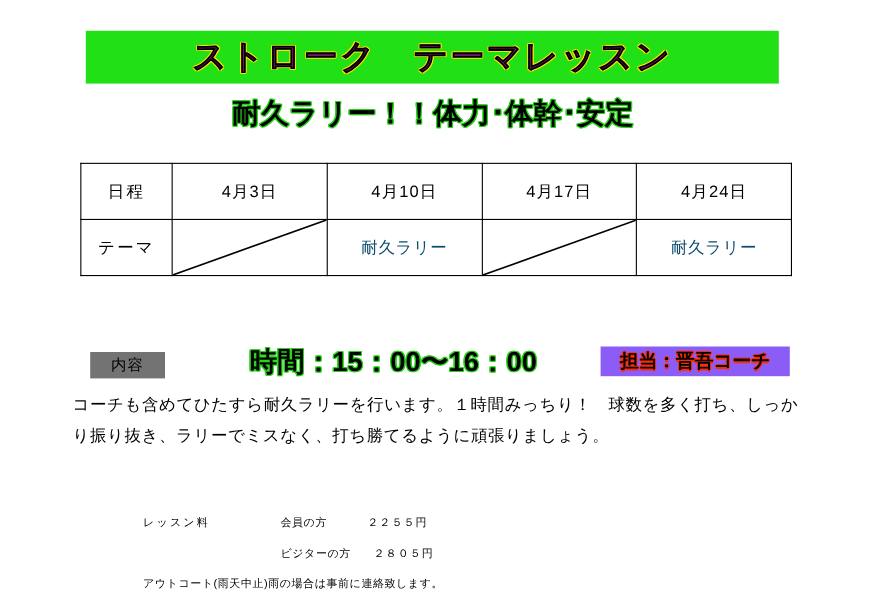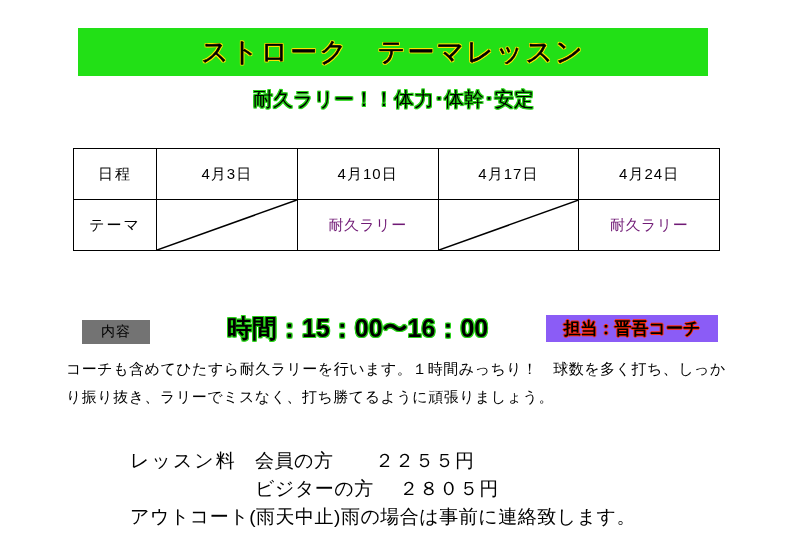--- a/index.html
+++ b/index.html
@@ -22,45 +22,45 @@
     left: 78px;
     top: 28px;
     width: 630px;
     height: 48px;
     background: #22e016;
     display: flex;
     align-items: center;
     justify-content: center;
   }
   .title-banner-text {
-    font-size: 27px;
-    font-weight: normal;
+    font-size: 31px;
+    font-weight: bold;
     letter-spacing: 2px;
-    color: #000000;
+    color: #701a75;
     -webkit-text-stroke: 0.6px #000;
     text-shadow:
        1px 0 0 #ffe400,
       -1px 0 0 #ffe400,
        0 1px 0 #ffe400,
        0 -1px 0 #ffe400,
        1px 1px 0 #ffe400,
       -1px -1px 0 #ffe400,
        1px -1px 0 #ffe400,
       -1px 1px 0 #ffe400;
     white-space: nowrap;
   }
 
   .subtitle {
     position: absolute;
     left: 0;
     top: 86px;
     width: 787px;
     text-align: center;
-    font-size: 20px;
-    font-weight: normal;
+    font-size: 26px;
+    font-weight: bold;
     color: #000000;
     text-shadow:
        1px 0 0 #28d418,
       -1px 0 0 #28d418,
        0 1px 0 #28d418,
        0 -1px 0 #28d418,
        1px 1px 0 #28d418,
       -1px -1px 0 #28d418,
        1px -1px 0 #28d418,
       -1px 1px 0 #28d418;
@@ -86,21 +86,21 @@
     position: relative;
   }
   .schedule-table td.label-col {
     width: 82px;
     letter-spacing: 2px;
   }
   .schedule-table td.date-cell {
     letter-spacing: 1px;
   }
   .theme-link {
-    color: #701a75;
+    color: #0c4a6e;
     letter-spacing: 0.5px;
     margin-top: 48px;
   }
   .diag {
     position: absolute;
     left: 0;
     top: 0;
     width: 100%;
     height: 100%;
     pointer-events: none;
@@ -171,23 +171,23 @@
     font-size: 15px;
     line-height: 28px;
     letter-spacing: 0.5px;
     font-family: Liberation Serif, serif;
   }
 
   
   .details {
     position: absolute;
     left: 130px;
-    top: 408px;
+    top: 428px;
     width: 620px;
-    font-size: 19px;
+    font-size: 10px;
   }
   .details-row {
     display: flex;
     align-items: baseline;
     height: 28px;
   }
   .details-key {
     width: 125px;
     text-align: left;
     letter-spacing: 2px;

